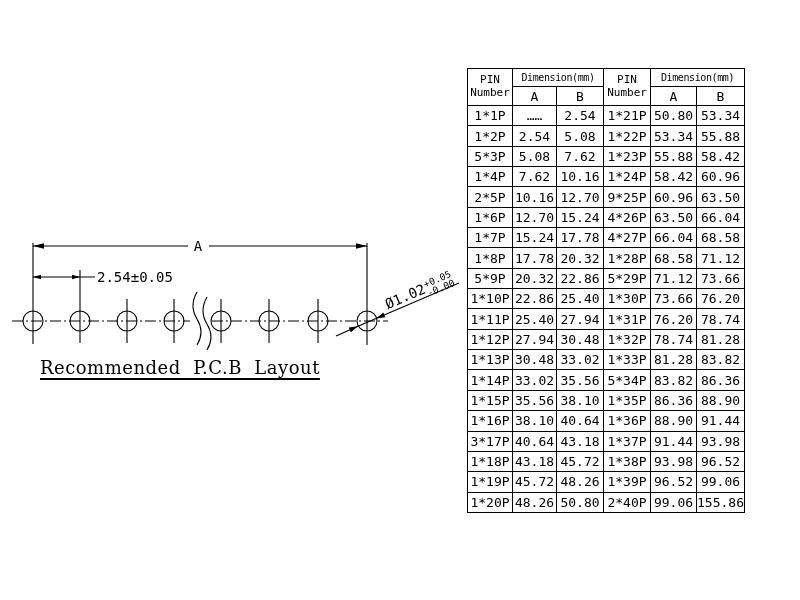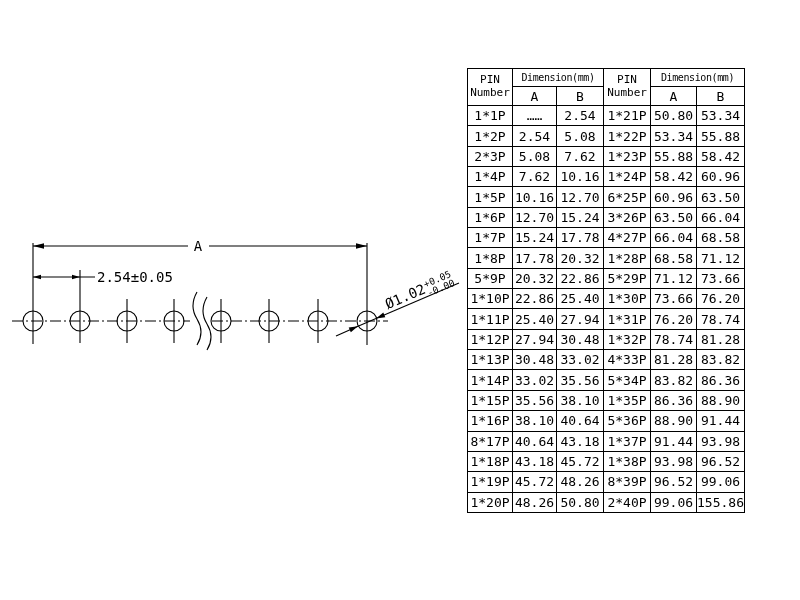--- a/index.html
+++ b/index.html
@@ -95,20 +95,21 @@
       <polygon points="376,318.5 385.3,317.3 383.3,312.5"></polygon>
       <line x1="376" y1="318.5" x2="459" y2="283"></line>
       <g transform="translate(389,312) rotate(-23.2)">
         <text class="dim-text" x="0" y="-3" text-anchor="start">Ø1.02</text>
         <text class="tol-text" x="43" y="-8" text-anchor="start">+0.05</text>
         <text class="tol-text" x="43" y="1.5" text-anchor="start">-0.00</text>
       </g>
     </g>
   </svg>
 
+  <div class="caption">Recommended  P.C.B  Layout</div>
 
   <table class="pin-table">
     <colgroup>
       <col style="width:45px">
         <col style="width:44px">
         <col style="width:47px">
       <col style="width:47px">
         <col style="width:46px">
         <col style="width:48px">
     </colgroup>
@@ -143,48 +144,48 @@
         </tr>
         <tr>
           <td>1*2P</td>
           <td>2.54</td>
           <td>5.08</td>
           <td>1*22P</td>
           <td>53.34</td>
           <td>55.88</td>
         </tr>
         <tr>
-          <td>2*3P</td>
+          <td>5*3P</td>
           <td>5.08</td>
           <td>7.62</td>
           <td>1*23P</td>
           <td>55.88</td>
           <td>58.42</td>
         </tr>
         <tr>
           <td>1*4P</td>
           <td>7.62</td>
           <td>10.16</td>
           <td>1*24P</td>
           <td>58.42</td>
           <td>60.96</td>
         </tr>
         <tr>
-          <td>1*5P</td>
+          <td>2*5P</td>
           <td>10.16</td>
           <td>12.70</td>
-          <td>6*25P</td>
+          <td>9*25P</td>
           <td>60.96</td>
           <td>63.50</td>
         </tr>
         <tr>
           <td>1*6P</td>
           <td>12.70</td>
           <td>15.24</td>
-          <td>3*26P</td>
+          <td>4*26P</td>
           <td>63.50</td>
           <td>66.04</td>
         </tr>
         <tr>
           <td>1*7P</td>
           <td>15.24</td>
           <td>17.78</td>
           <td>4*27P</td>
           <td>66.04</td>
           <td>68.58</td>
@@ -226,21 +227,21 @@
           <td>27.94</td>
           <td>30.48</td>
           <td>1*32P</td>
           <td>78.74</td>
           <td>81.28</td>
         </tr>
         <tr>
           <td>1*13P</td>
           <td>30.48</td>
           <td>33.02</td>
-          <td>4*33P</td>
+          <td>1*33P</td>
           <td>81.28</td>
           <td>83.82</td>
         </tr>
         <tr>
           <td>1*14P</td>
           <td>33.02</td>
           <td>35.56</td>
           <td>5*34P</td>
           <td>83.82</td>
           <td>86.36</td>
@@ -250,45 +251,45 @@
           <td>35.56</td>
           <td>38.10</td>
           <td>1*35P</td>
           <td>86.36</td>
           <td>88.90</td>
         </tr>
         <tr>
           <td>1*16P</td>
           <td>38.10</td>
           <td>40.64</td>
-          <td>5*36P</td>
+          <td>1*36P</td>
           <td>88.90</td>
           <td>91.44</td>
         </tr>
         <tr>
-          <td>8*17P</td>
+          <td>3*17P</td>
           <td>40.64</td>
           <td>43.18</td>
           <td>1*37P</td>
           <td>91.44</td>
           <td>93.98</td>
         </tr>
         <tr>
           <td>1*18P</td>
           <td>43.18</td>
           <td>45.72</td>
           <td>1*38P</td>
           <td>93.98</td>
           <td>96.52</td>
         </tr>
         <tr>
           <td>1*19P</td>
           <td>45.72</td>
           <td>48.26</td>
-          <td>8*39P</td>
+          <td>1*39P</td>
           <td>96.52</td>
           <td>99.06</td>
         </tr>
         <tr>
           <td>1*20P</td>
           <td>48.26</td>
           <td>50.80</td>
           <td>2*40P</td>
           <td>99.06</td>
           <td>155.86</td>

